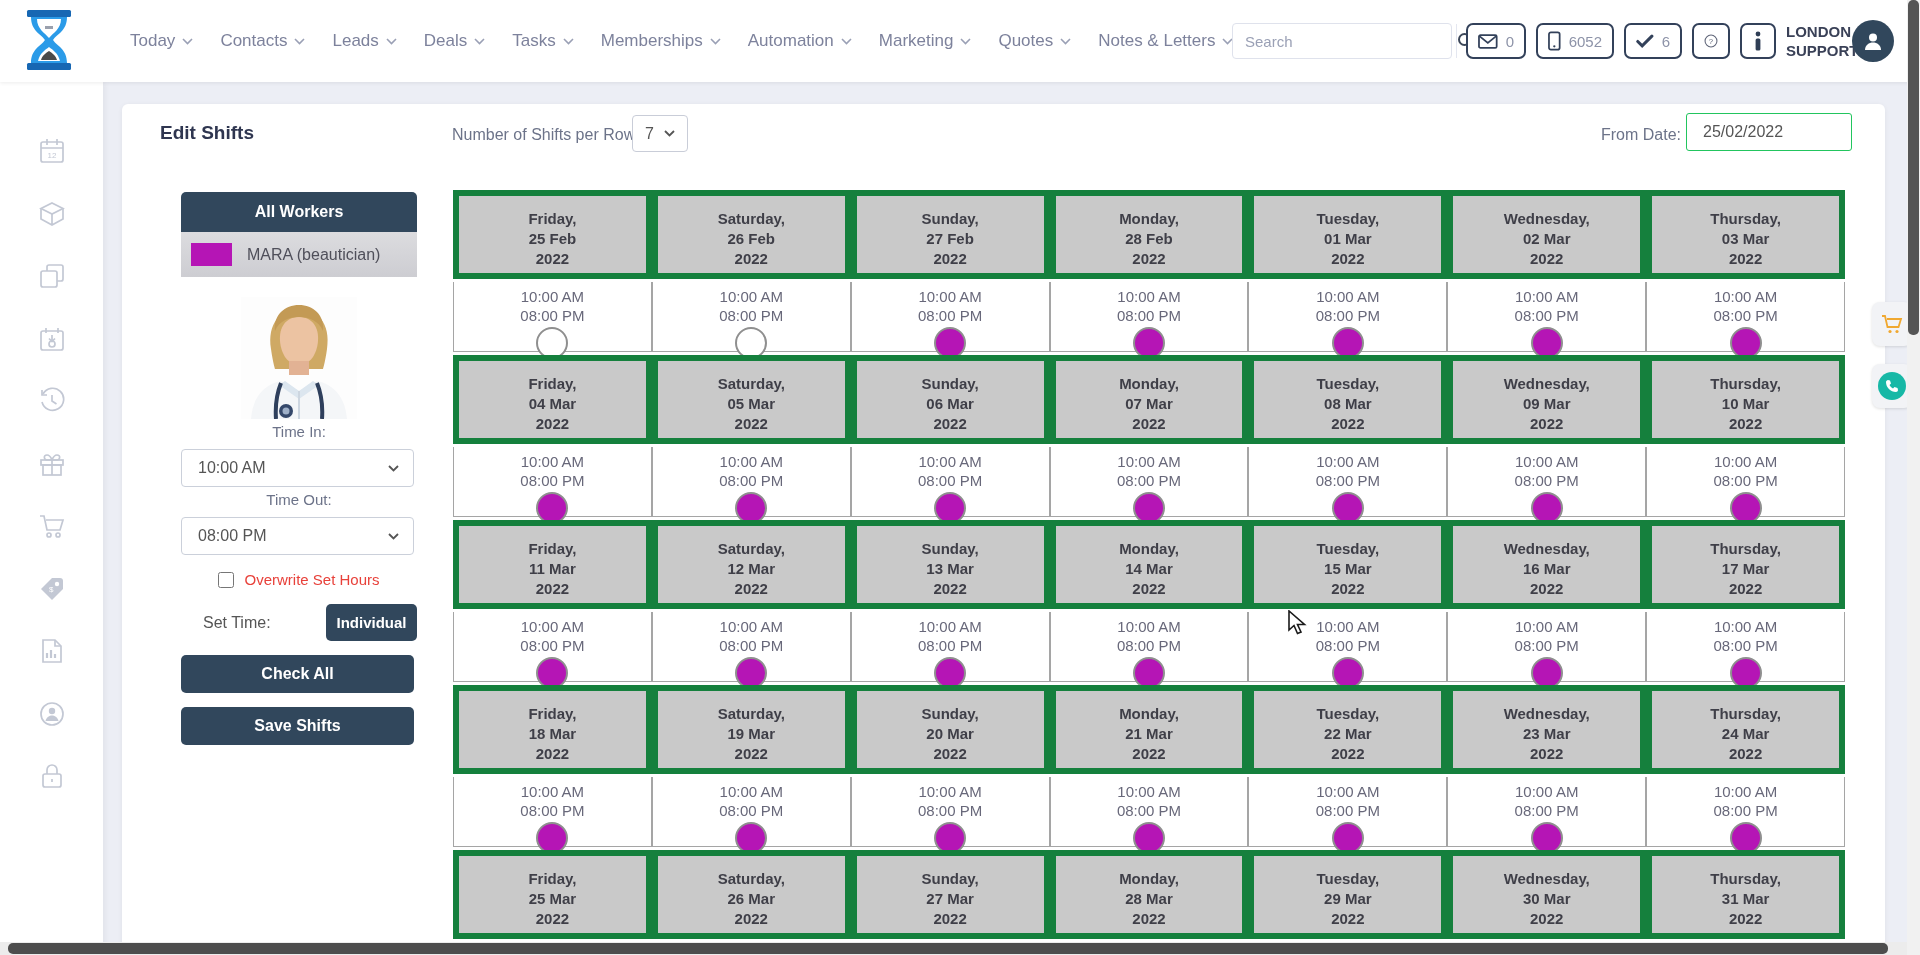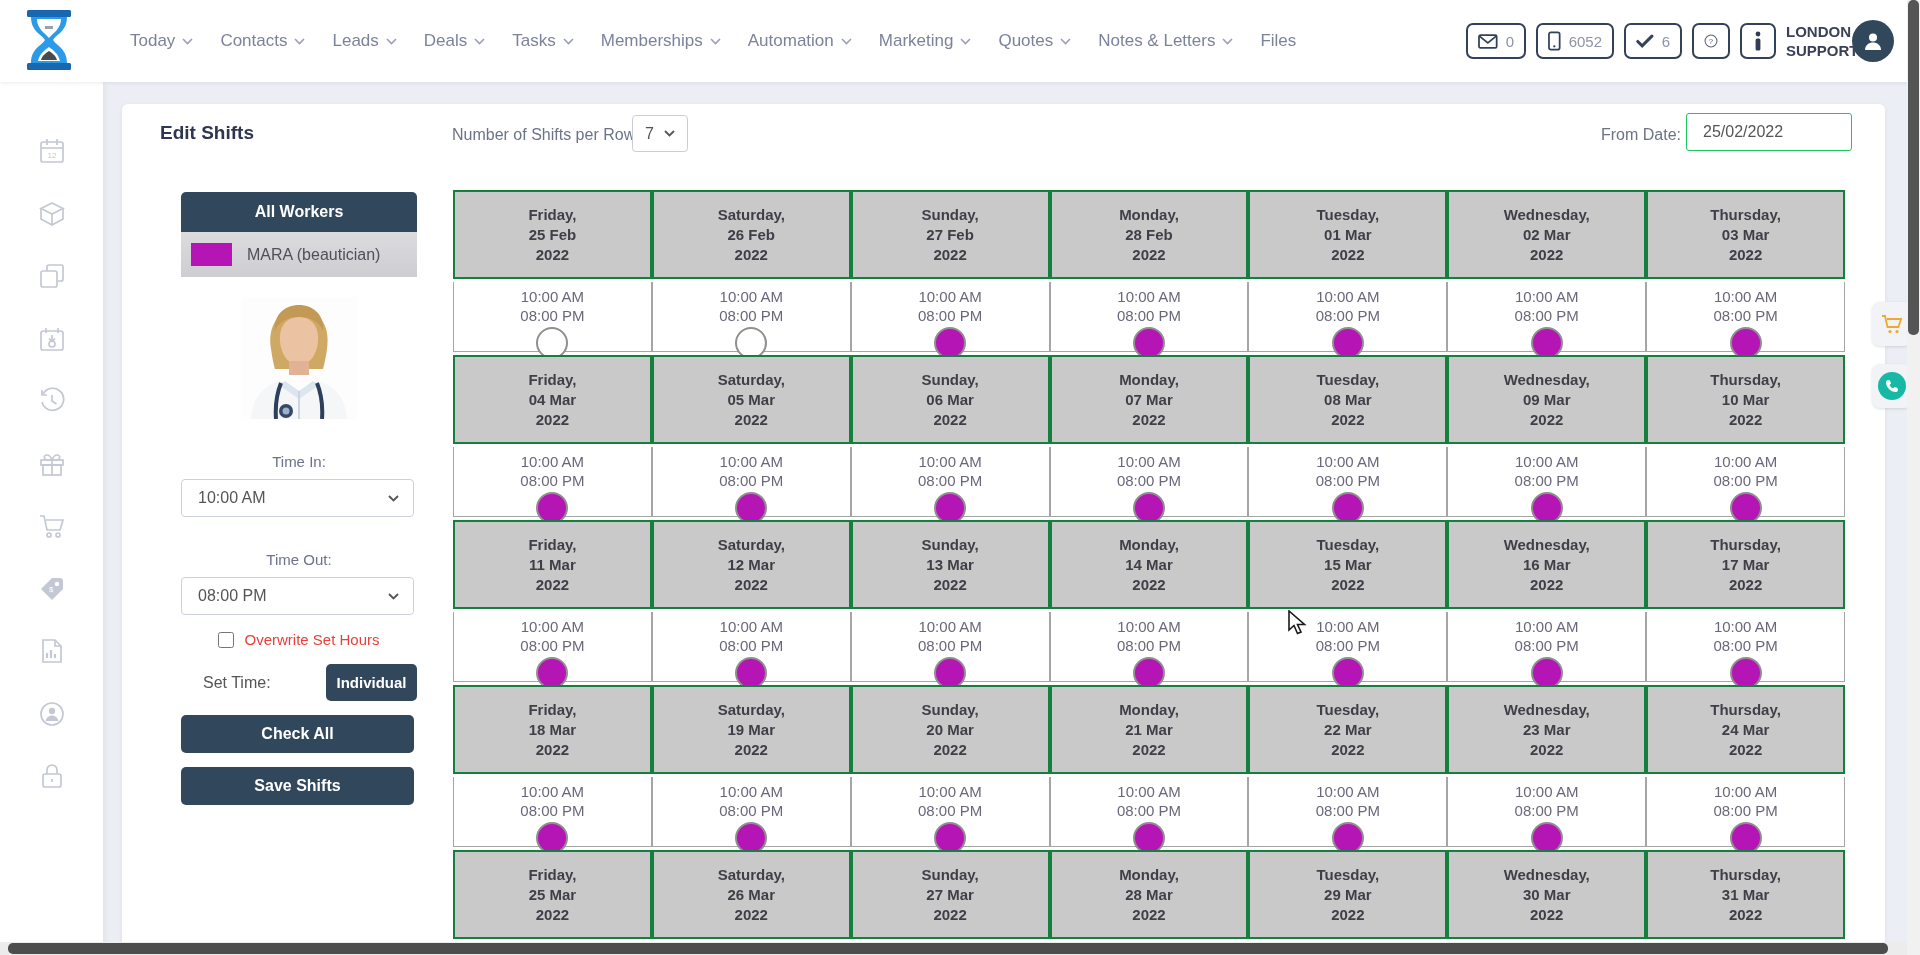--- a/index.html
+++ b/index.html
@@ -44,35 +44,35 @@
   .fromdate-input { position:absolute; left:1564px; top:9px; width:166px; height:38px; border:1px solid #22c55e; border-radius:3px; font-size:16px; color:#555; padding:0 16px; outline:none; font-family:"Liberation Sans",sans-serif; }
 
   
   .wpanel { position:absolute; left:59px; top:88px; width:236px; }
   .btn-navy { background:#31475c; color:#fff; border:none; border-radius:5px; font-family:"Liberation Sans",sans-serif; font-weight:bold; cursor:pointer; }
   .all-workers { display:block; width:236px; height:40px; font-size:16px; border-radius:5px 5px 0 0; }
   .worker-row { width:236px; height:45px; background:linear-gradient(#dcdcdf,#cdcdd2); display:flex; align-items:center; cursor:pointer; }
   .worker-swatch { width:41px; height:23px; margin-left:10px; }
   .worker-name { margin-left:15px; font-size:16px; color:#4f4f5a; }
   .photo { display:block; margin:20px auto 0 auto; width:116px; height:122px; }
-  .fld-label { text-align:center; font-size:15px; color:#6c7389; margin-top:34px; }
+  .fld-label { text-align:center; font-size:15px; color:#6c7389; margin-top:4px; }
   .select { position:relative; margin-top:9px; width:233px; height:38px; border:1px solid #cbd0da; border-radius:4px; background:#fff; display:flex; align-items:center; font-size:16px; color:#555; padding-left:16px; cursor:pointer; }
   .select .nav-chev { position:absolute; right:14px; }
   .overwrite { margin-top:16px; display:flex; align-items:center; justify-content:center; gap:10px; }
   .overwrite input { width:16px; height:16px; cursor:pointer; }
   .overwrite label { font-size:15px; color:#e8413a; cursor:pointer; }
   .settime-row { margin-top:16px; display:flex; align-items:center; }
   .settime-label { margin-left:22px; font-size:16px; color:#555; }
   .individual { margin-left:auto; width:91px; height:37px; font-size:15px; }
   .bigbtn { display:block; margin-top:14px; width:233px; height:38px; font-size:16px; }
 
   
   .cal { position:absolute; left:331px; top:86px; width:1392px; }
   .cal-row { display:grid; grid-template-columns:repeat(7,1fr); margin-bottom:3px; }
-  .cal-head-cell { height:89px; background:#c9c9c9; border:2px solid #15803d; text-align:center; padding-top:13px; font-size:15px; font-weight:bold; color:#3f3f48; line-height:20px; }
+  .cal-head-cell { height:89px; background:#c9c9c9; border:6px solid #15803d; text-align:center; padding-top:13px; font-size:15px; font-weight:bold; color:#3f3f48; line-height:20px; }
   .cal-body-cell { height:70px; background:#fff; border:1px solid #a5a5a5; border-top:none; text-align:center; padding-top:5px; font-size:15px; color:#68687a; line-height:19px; cursor:default; }
   .shift-circle { display:inline-block; width:32px; height:32px; border-radius:50%; border:2px solid #8f8f8f; background:#fff; margin-top:2px; cursor:pointer; }
   .shift-circle.on { background:#b515b5; }
 
   
   .float-btn { position:absolute; left:1872px; width:40px; height:44px; background:#f2f3f6; border-radius:8px; display:flex; align-items:center; justify-content:center; box-shadow:0 1px 3px rgba(0,0,0,.12); cursor:pointer; z-index:25; }
   .fb-cart { top:302px; }
   .fb-phone { top:364px; }
   .phone-circle { width:28px; height:28px; border-radius:50%; background:#17b8a6; display:flex; align-items:center; justify-content:center; }
 
@@ -150,20 +150,29 @@
         <span>Notes &amp; Letters</span>
         <svg class="nav-chev" viewBox="0 0 11 7">
           <path d="M1 1l4.5 4.5L10 1" stroke="#9aa0b5" stroke-width="1.6" fill="none"></path>
         </svg>
       </span>
     <span class="nav-item">
         <span>Files</span>
       </span>
   </nav>
 
+  <div class="search-wrap">
+    <input class="search-input" placeholder="Search" style="">
+    <span class="search-btn">
+      <svg width="18" height="18" viewBox="0 0 18 18">
+          <circle cx="7.5" cy="7.5" r="5.5" stroke="#3c4759" stroke-width="2" fill="none"></circle>
+          <path d="M12 12l4.5 4.5" stroke="#3c4759" stroke-width="2"></path>
+        </svg>
+    </span>
+  </div>
 
   <span class="pill-btn pill-env">
     <svg width="20" height="15" viewBox="0 0 20 15">
         <rect x="1" y="1" width="18" height="13" rx="1.5" stroke="#33415a" stroke-width="1.8" fill="none"></rect>
         <path d="M1.5 2l8.5 7 8.5-7" stroke="#33415a" stroke-width="1.8" fill="none"></path>
       </svg>
     <span>0</span>
   </span>
   <span class="pill-btn pill-phone">
     <svg width="13" height="20" viewBox="0 0 13 20">

